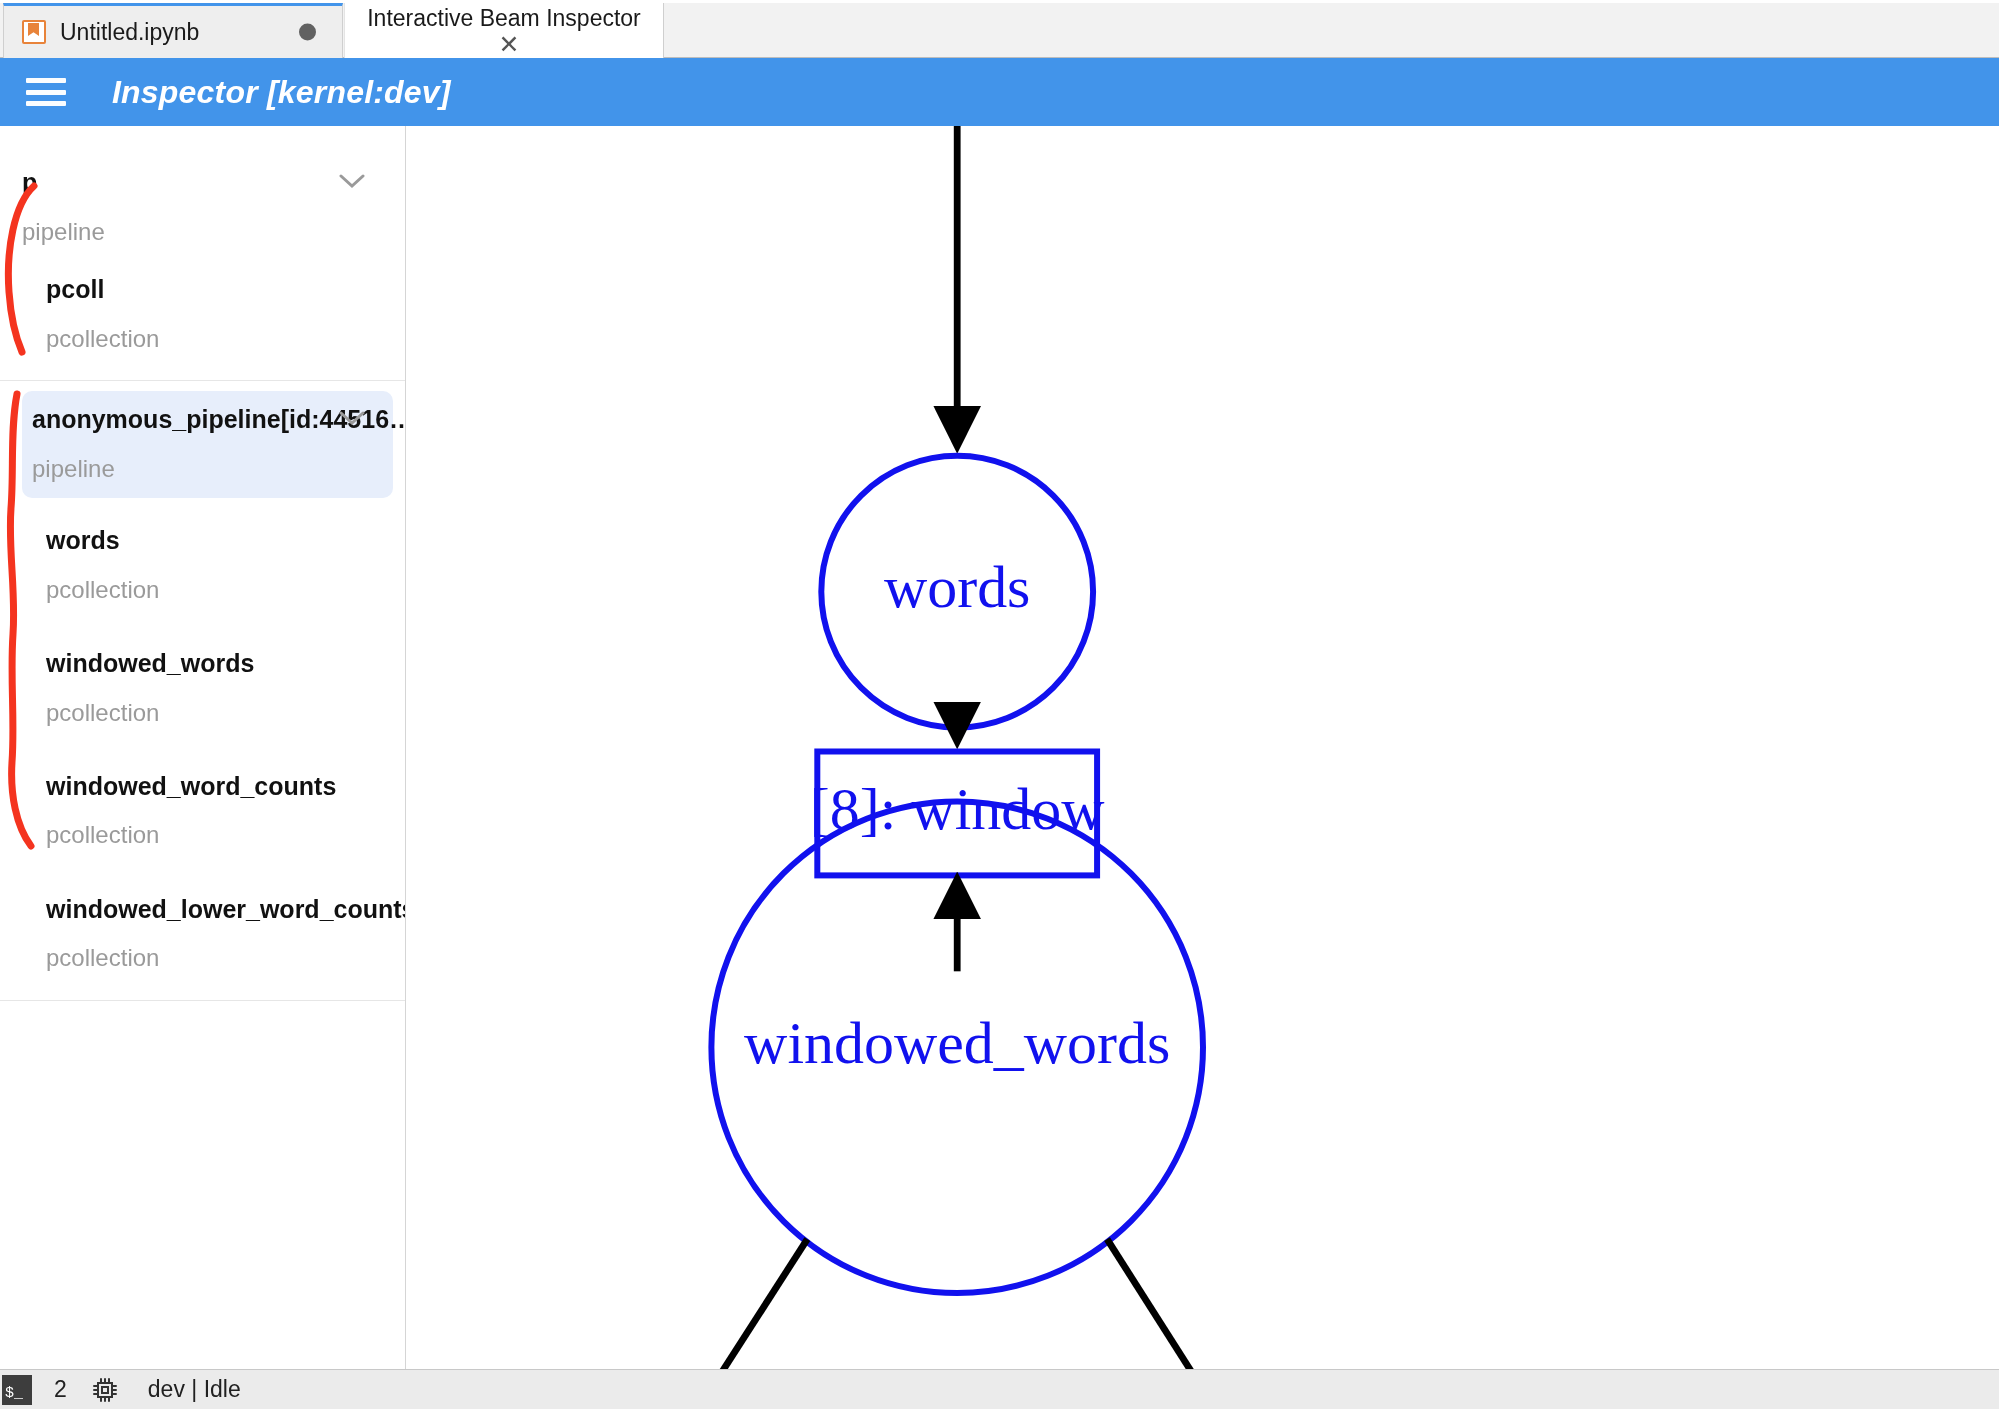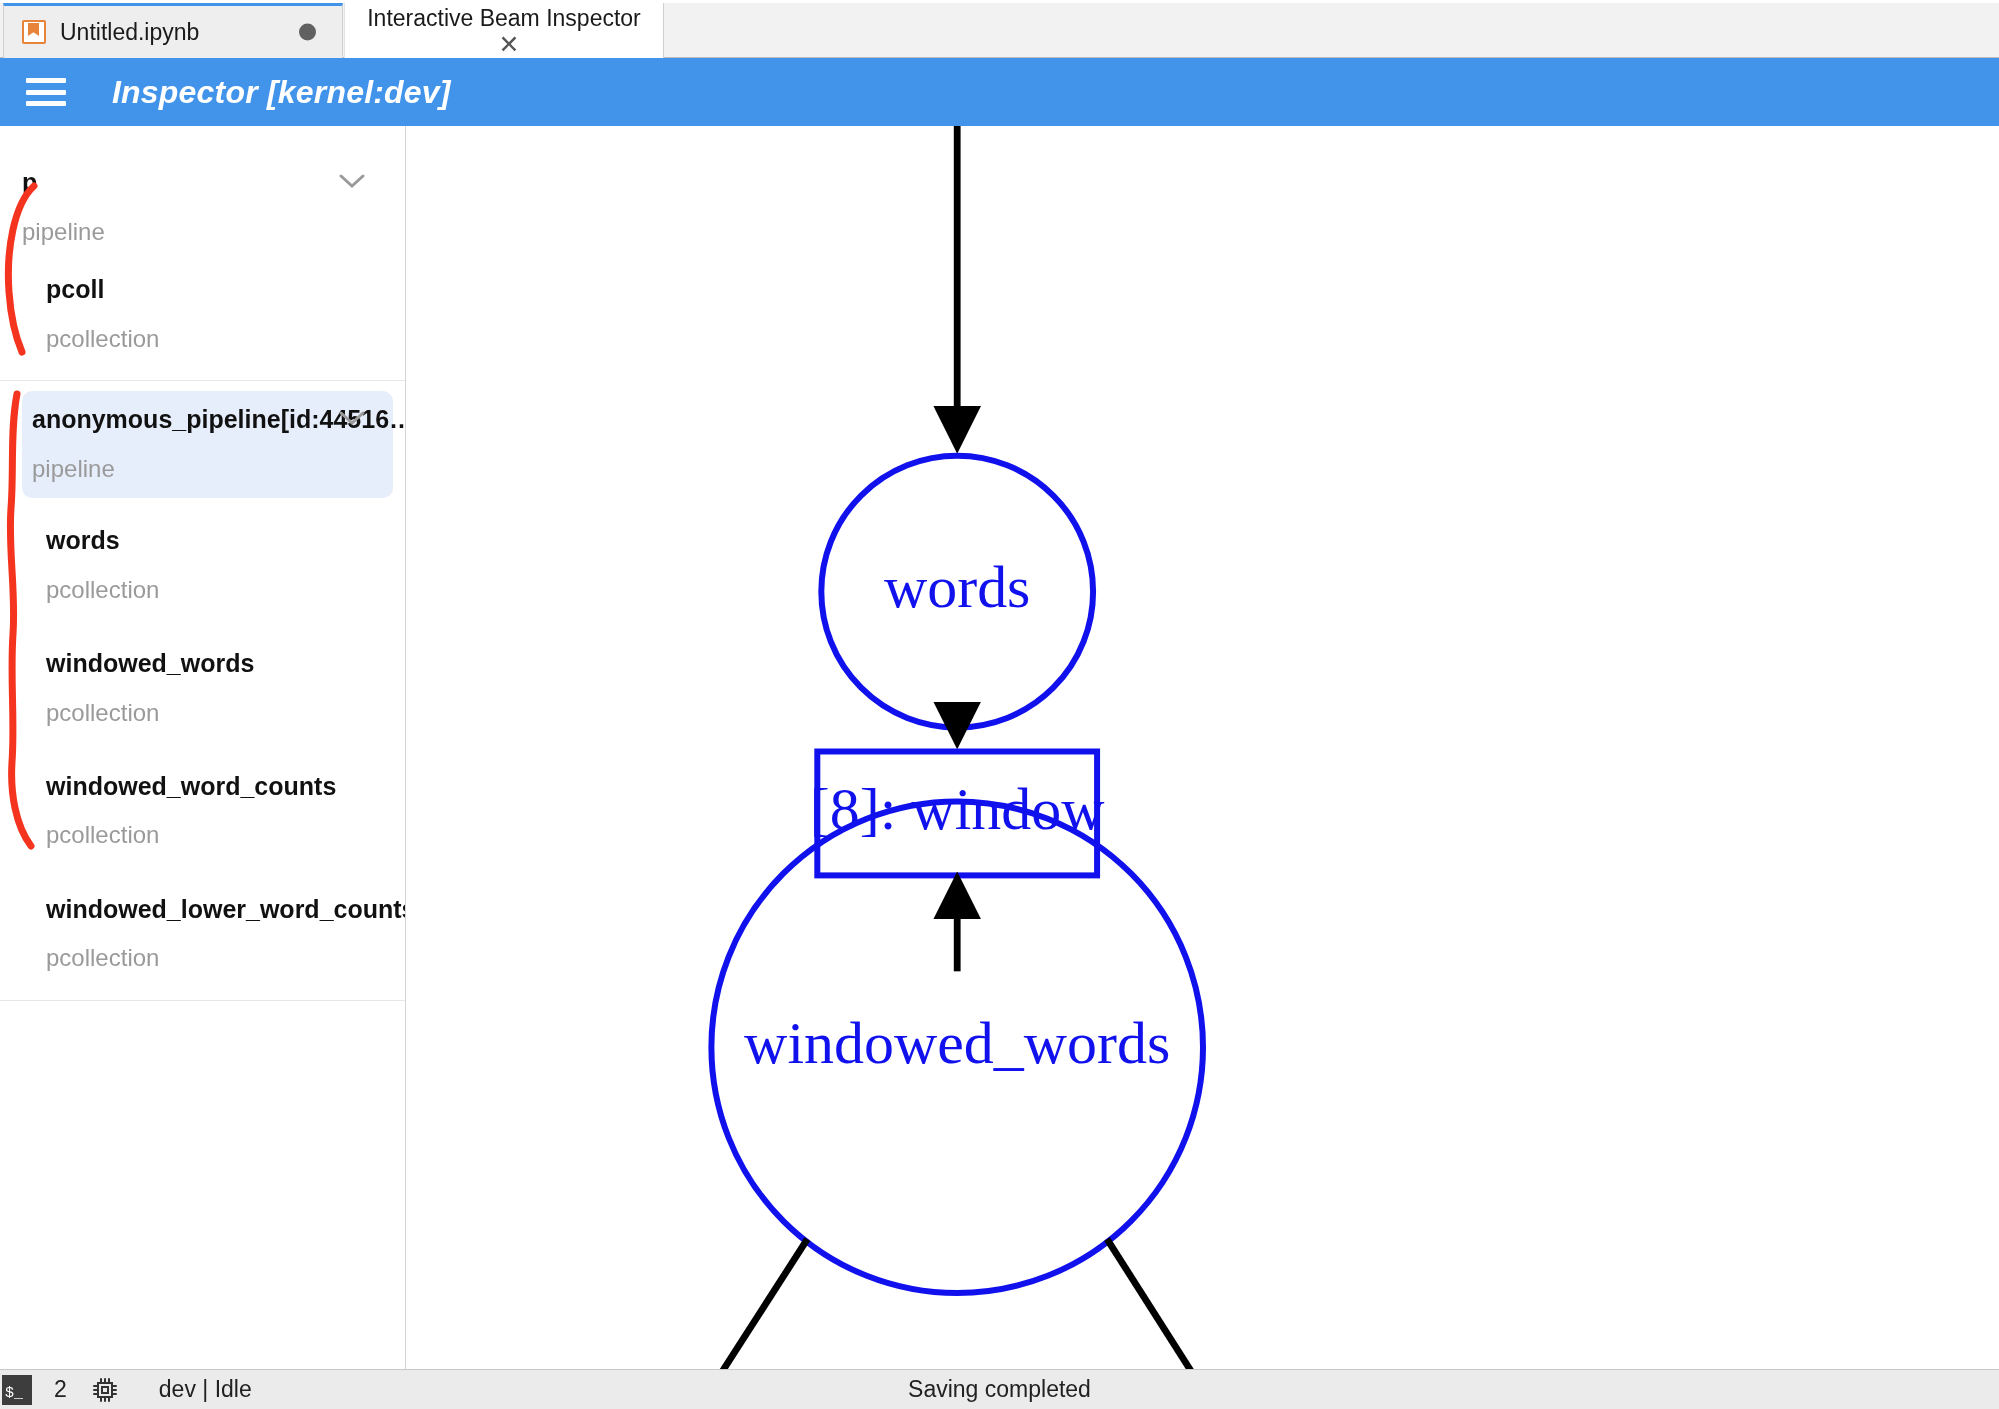--- a/index.html
+++ b/index.html
@@ -237,21 +237,21 @@
     display: flex;
     align-items: flex-end;
     justify-content: flex-start;
     padding: 0 0 3px 3px;
     box-sizing: border-box;
     margin-left: 2px;
     flex: 0 0 auto;
   }
   .sb-count { margin-left: 22px; }
   .chip-icon { margin-left: 24px; width: 28px; height: 28px; flex: 0 0 auto; }
-  .kernel-status { margin-left: 40px; white-space: nowrap; text-align: right; }
+  .kernel-status { margin-left: 29px; white-space: nowrap; text-align: right; }
   .save-status {
     position: absolute;
     left: 0; right: 0;
     text-align: center;
     width: 100%;
     pointer-events: none;
   }
 </style>
 </head>
 <body>
@@ -429,14 +429,13 @@
   <div class="term-icon">$_</div>
   <span class="sb-count">2</span>
   <span class="chip-icon">
     <svg width="28" height="28" viewBox="0 0 28 28">
       <rect x="7" y="7" width="14" height="14" fill="none" stroke="#333" stroke-width="2"></rect>
       <rect x="11" y="11" width="6" height="6" fill="none" stroke="#333" stroke-width="2"></rect>
       <path d="M10 7 V3 M14 7 V3 M18 7 V3 M10 21 V25 M14 21 V25 M18 21 V25 M7 10 H3 M7 14 H3 M7 18 H3 M21 10 H25 M21 14 H25 M21 18 H25" stroke="#333" stroke-width="2" stroke-linecap="round"></path>
     </svg>
   </span>
   <span class="kernel-status">dev | Idle</span>
-  <span class="save-status">Saving completed</span>
 </div>
 
 </body></html>

